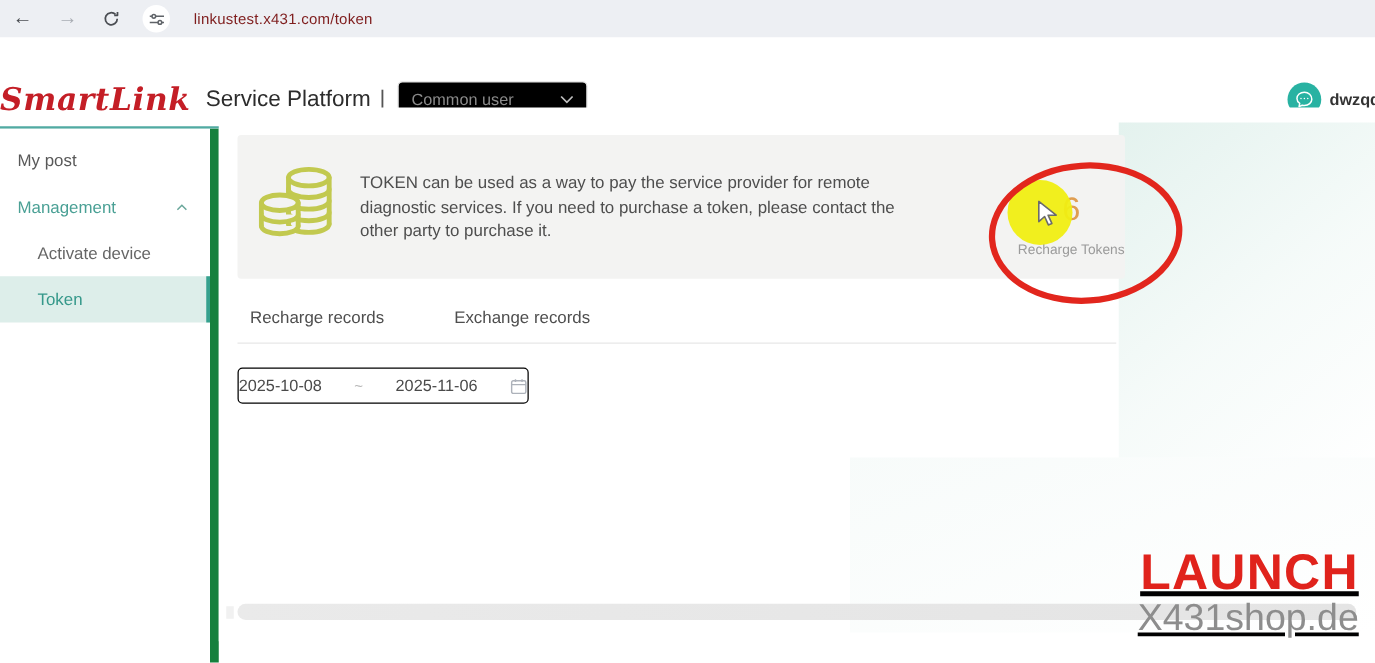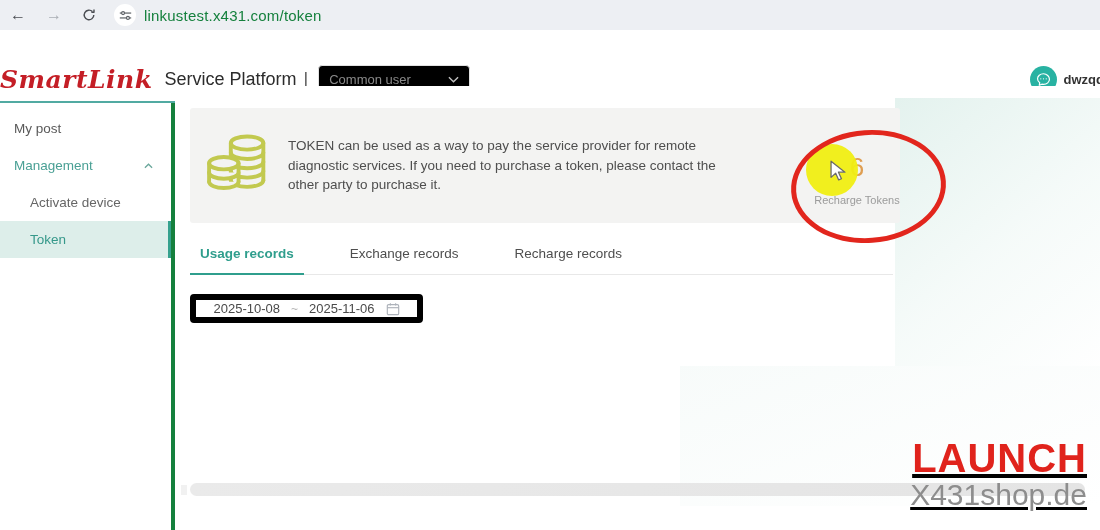--- a/index.html
+++ b/index.html
@@ -7,42 +7,42 @@
               font-family:"Liberation Sans", sans-serif; }
 
   
   .browser-bar { position:absolute; left:0; top:0; width:1100px; height:30px;
     background:#edeff3; display:flex; align-items:center; }
   .nav-glyph { font-size:16px; line-height:30px; padding:0 10px; color:#4a4d52; cursor:default; }
   .nav-glyph.disabled { color:#a9adb3; }
   .refresh-wrap { padding:0 10px; display:flex; align-items:center; }
   .tune-pill { width:22px; height:22px; background:#fff; border-radius:50%;
     display:flex; align-items:center; justify-content:center; margin-left:8px; }
-  .url-text { font-size:15px; color:#15803d; margin-left:8px; letter-spacing:.2px; }
+  .url-text { font-size:12px; color:#7f1d1d; margin-left:19px; letter-spacing:.2px; }
 
   .top-gap { position:absolute; left:0; top:30px; width:1100px; height:28px; background:#fff; }
 
   
   .site-header { position:absolute; left:0; top:58px; width:1100px; height:45px;
     background:#fff; border-bottom:2px solid #51aaa2; display:flex; align-items:center; padding-left:0; }
   .logo { font-family:"DejaVu Serif", serif; font-style:italic; font-weight:bold;
     font-size:25px; color:#c41e26; letter-spacing:.5px; }
   .subtitle { font-size:18px; color:#2c2c2c; margin-left:12px; font-weight:500; }
   .hdivider { font-size:18px; color:#555; margin-left:7px; font-weight:300; }
   .role-select { margin-left:10px; width:152px; height:30px; border:1px solid #e1e1e1;
     border-radius:4px; display:flex; align-items:center; padding:0 10px; background:#000000; cursor:pointer; }
   .role-value { font-size:13px; color:#8a8a8a; flex:1; }
   .hspacer { flex:1; }
   .avatar { width:27px; height:27px; border-radius:50%; background:#28b2a2;
     display:flex; align-items:center; justify-content:center; flex:none; }
   .username { font-size:13px; font-weight:bold; color:#333; margin-left:7px; margin-right:-4px; white-space:nowrap; }
 
   
   .sidebar { position:absolute; left:0; top:103px; width:175px; height:427px;
-    background:#fff; border-right:4px solid #15803d; padding-top:7px; }
+    background:#fff; border-right:7px solid #15803d; padding-top:7px; }
   .side-item { height:37px; line-height:37px; font-size:13.5px; color:#595959;
     padding-left:14px; cursor:pointer; position:relative; }
   .side-item.group { color:#4aa095; display:flex; align-items:center; }
   .side-item.sub { padding-left:30px; color:#666; }
   .side-item.selected { background:#ddeeea; color:#35988a; border-right:3px solid #35a18e; }
   .caret-up { margin-left:auto; margin-right:18px; display:flex; align-items:center; }
 
   
   .main { position:absolute; left:175px; top:86px; width:925px; height:427px; background:#fff; }
   .teal-wash { position:absolute; right:0; top:12px; width:205px; height:268px;
@@ -67,22 +67,22 @@
 
   .tabs { position:absolute; left:15px; top:160px; width:703px; display:flex;
     border-bottom:1px solid #e8e8e8; }
   .tab { font-size:13.5px; color:#4e4e4e; padding:0 10px 13px 10px; margin-right:36px;
     cursor:pointer; position:relative; }
   .tab.active { color:#2f9e8d; font-weight:bold; }
   .tab.active::after { content:""; position:absolute; left:0; right:0; bottom:-1px;
     height:2px; background:#2f9e8d; }
 
   .date-picker { position:absolute; left:15px; top:208px; width:233px; height:29px;
-    border:6px solid #000000; border-radius:4px; background:#fff; display:flex;
-    align-items:center; justify-content:center; gap:11px; }
+    border:1px solid #000000; border-radius:4px; background:#fff; display:flex;
+    align-items:center; justify-content:space-between; gap:11px; }
   .date-val { font-size:13px; color:#4a4a4a; }
   .date-sep { font-size:12px; color:#b5b5b5; }
   .cal-wrap { display:flex; align-items:center; }
 
   .bottom-bar { position:absolute; left:15px; top:397px; width:895px; height:13px;
     background:linear-gradient(90deg,#eaeaea,#e4e4e4); border-radius:7px; }
   .bottom-nub { position:absolute; left:6px; top:399px; width:6px; height:10px; background:#f1f1f1; }
 
   .watermark { position:absolute; right:13px; top:352px; text-align:right; line-height:1;text-decoration:underline; }
   .wm-1 { font-size:40px; font-weight:800; color:#e0231c; letter-spacing:1px;
@@ -181,23 +181,22 @@
 
   <div class="highlight-circle"></div>
   <div class="annotation-ellipse"></div>
   <span class="cursor-pointer">
     <svg width="20" height="22" viewBox="0 0 14 19">
       <path d="M1 1v14l4-3.6 2.6 5.8 2.4-1-2.6-5.7H13Z" fill="#fff" stroke="#6b6b6b" stroke-width="1.1" stroke-linejoin="round"></path>
     </svg>
   </span>
 
   <div class="tabs">
-    <div class="tab active">Usage records</div>
+    <div class="tab">Recharge records</div>
     <div class="tab">Exchange records</div>
-    <div class="tab">Recharge records</div>
   </div>
 
   <div class="date-picker">
     <span class="date-val">2025-10-08</span>
     <span class="date-sep">~</span>
     <span class="date-val">2025-11-06</span>
     <span class="cal-wrap">
       <svg width="14" height="14" viewBox="0 0 16 16" fill="none" stroke="#adb2ba" stroke-width="1.3">
         <rect x="1.5" y="3" width="13" height="11.5" rx="1.5"></rect>
         <line x1="1.5" y1="6.5" x2="14.5" y2="6.5"></line>

